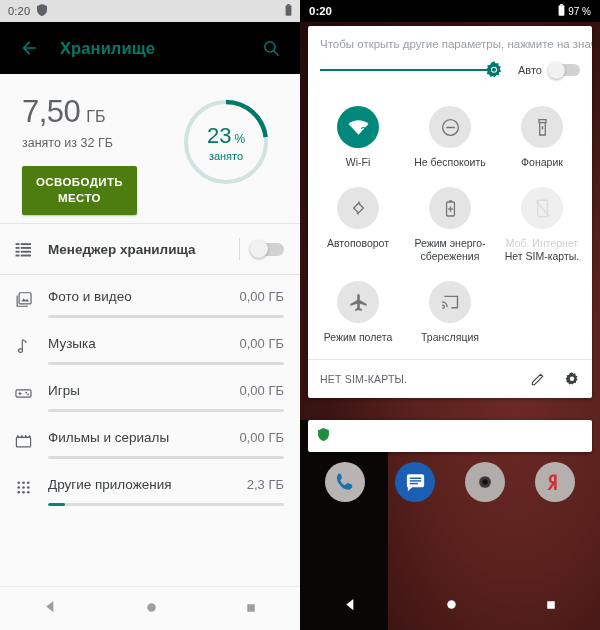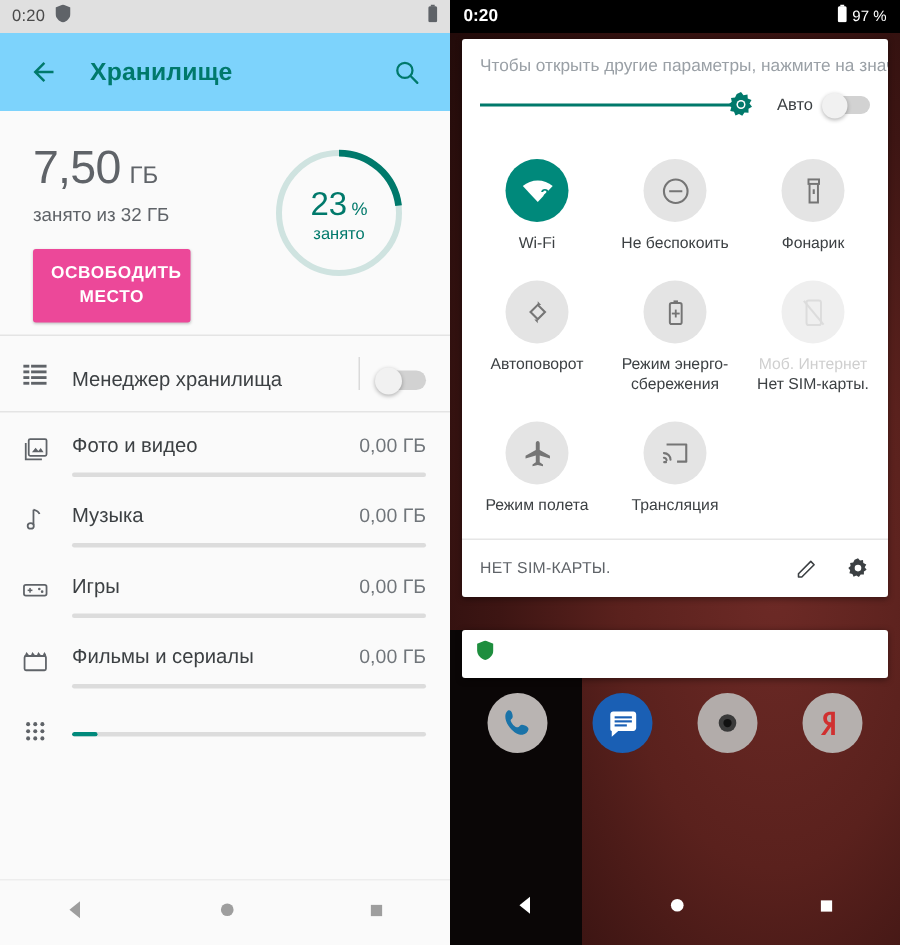--- a/index.html
+++ b/index.html
@@ -22,21 +22,21 @@
     height: 22px; background: #e0e0e0;
     display: flex; align-items: center;
     padding: 0 8px; flex-shrink: 0;
   }
   .l-clock { font-size: 11px; color: #4a4a4a; letter-spacing: .2px; }
   .l-shield { margin-left: 7px; display: block; }
   .l-sb-spacer { flex: 1; }
   .l-batt { display: block; }
 
   .l-appbar {
-    height: 52px; background: #7dd3fc;
+    height: 52px; background: #000000;
     display: flex; align-items: center;
     padding: 0 14px; flex-shrink: 0;
   }
   .l-back { width: 30px; height: 30px; display:flex; align-items:center; justify-content:center; }
   .l-title {
     font-size: 16.5px; font-weight: bold; color: #00796b;
     margin-left: 16px; letter-spacing: .1px;
   }
   .l-appbar-spacer { flex: 1; }
   .l-search { width: 30px; height: 30px; display:flex; align-items:center; justify-content:center; }
@@ -45,26 +45,26 @@
     display: flex; align-items: flex-start;
     padding: 16px 18px 8px 22px; flex-shrink: 0;
   }
   .l-sum-left { flex: 1; padding-top: 4px; }
   .l-size-row { display: flex; align-items: baseline; }
   .l-size-num { font-size: 31px; color: #5f6368; letter-spacing: -.5px; font-weight: 400; }
   .l-size-unit { font-size: 16px; color: #5f6368; margin-left: 6px; }
   .l-size-sub { font-size: 12.5px; color: #5f6368; margin-top: 6px; }
   .l-free-btn {
     margin-top: 16px;
-    background: #ec4899; color: #fff;
+    background: #4d7c0f; color: #fff;
     font-size: 11.5px; font-weight: bold;
     letter-spacing: .4px;
     border: none; border-radius: 2px;
     padding: 9px 12px; line-height: 1.35;
-    text-align: center; width: 105px;
+    text-align: center; width: 115px;
     cursor: pointer;
     box-shadow: 0 1px 2px rgba(0,0,0,.22);
   }
   .l-donut { width: 96px; height: 96px; position: relative; margin: 4px 8px 0 0; flex-shrink:0; }
   .l-donut-text {
     position: absolute; inset: 0;
     display: flex; flex-direction: column;
     align-items: center; justify-content: center;
   }
   .l-donut-pctrow { display: flex; align-items: baseline; }
@@ -90,21 +90,21 @@
   .l-row-label { font-size: 13.5px; color: #3c4043; flex: 1; }
   .l-row-value { font-size: 13px; color: #70757a; }
   .l-bar {
     height: 3px; background: #dcdcdc;
     margin-top: 11px; border-radius: 2px;
     position: relative; overflow: hidden;
   }
   .l-bar-fill { position: absolute; left:0; top:0; bottom:0; background: #00897b; border-radius: 2px; }
   .l-row.manager { align-items: center; min-height: 50px; }
   .l-row.manager .l-row-icon { padding-top: 0; }
-  .l-row.manager .l-row-body { padding-top: 0; display: flex; align-items: flex-end; }
+  .l-row.manager .l-row-body { padding-top: 0; display: flex; align-items: center; font-weight: bold; }
   .l-mgr-divider { width: 1px; height: 22px; background: #dadada; margin: 0 12px 0 6px; }
   .l-toggle {
     width: 32px; height: 13px; border-radius: 7px;
     background: #d2d2d2; position: relative;
   }
   .l-toggle::after {
     content: ""; position: absolute;
     width: 18px; height: 18px; border-radius: 50%;
     background: #f1f1f1; top: -2.5px; left: -2px;
     box-shadow: 0 1px 3px rgba(0,0,0,.3);
@@ -404,20 +404,24 @@
               <circle cx="18" cy="6" r="1.7" fill="#5f6368"></circle>
             <circle cx="6" cy="12" r="1.7" fill="#5f6368"></circle>
               <circle cx="12" cy="12" r="1.7" fill="#5f6368"></circle>
               <circle cx="18" cy="12" r="1.7" fill="#5f6368"></circle>
             <circle cx="6" cy="18" r="1.7" fill="#5f6368"></circle>
               <circle cx="12" cy="18" r="1.7" fill="#5f6368"></circle>
               <circle cx="18" cy="18" r="1.7" fill="#5f6368"></circle>
           </svg>
         </span>
         <div class="l-row-body">
+          <div class="l-row-top">
+            <span class="l-row-label">Другие приложения</span>
+            <span class="l-row-value">2,3 ГБ</span>
+          </div>
           <div class="l-bar">
             <div class="l-bar-fill" style="width: 7.2%;"></div>
           </div>
         </div>
       </div>
 
     </div>
 
     <div class="l-navbar">
       <span>

